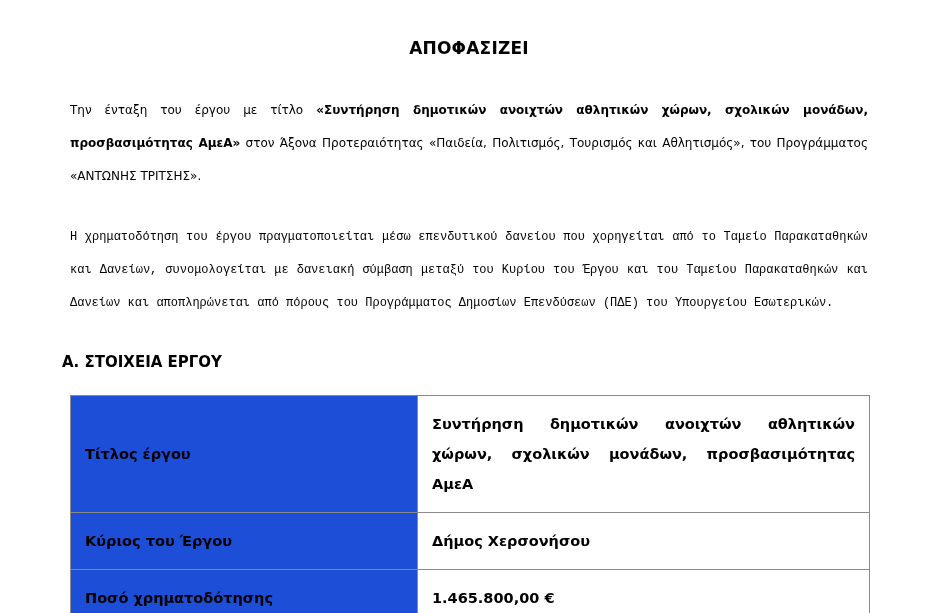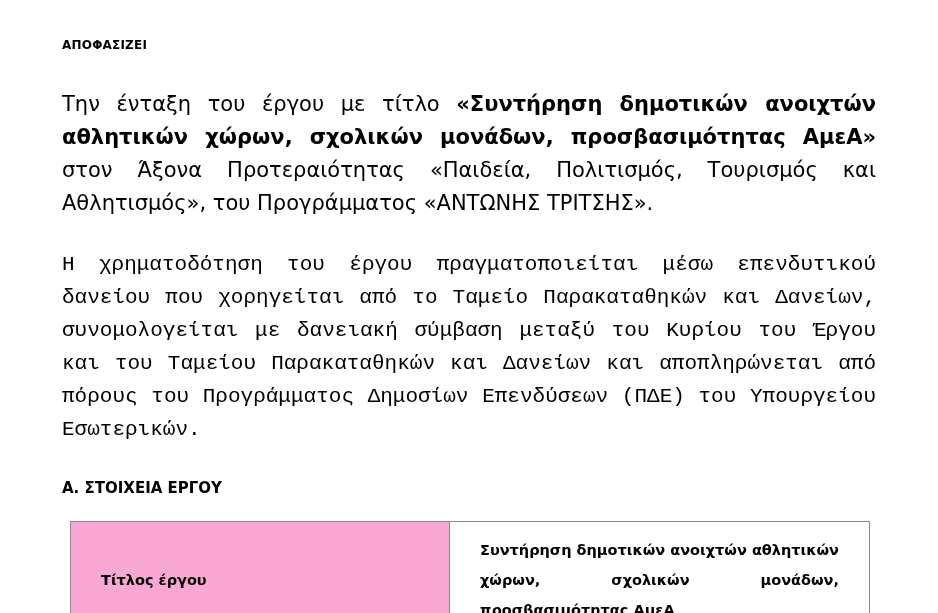--- a/index.html
+++ b/index.html
@@ -15,32 +15,33 @@
     overflow: hidden;
   }
   .page {
     position: relative;
     width: 938px;
     height: 613px;
     box-sizing: border-box;
     padding: 0 62px;
   }
   .doc-heading {
+    text-align: center;
     font-weight: bold;
-    font-size: 12px;
+    font-size: 17px;
     letter-spacing: 0.2px;
     margin-top: 38px;
     margin-bottom: 12px;
   }
   .para {
-    font-size: 21px;
+    font-size: 12px;
     line-height: 33px;
     text-align: justify;
     text-justify: inter-word;
-    margin: 0;
+    margin: 8px;
   }
   .para.first {
     margin-top: 36px;
   }
   .para.second {
     margin-top: 28px;
     font-family: Liberation Mono, monospace;
   }
   .b {
     font-weight: bold;
@@ -53,27 +54,27 @@
   }
   table.info {
     border-collapse: collapse;
     width: 800px;
     margin-left: 8px;
     table-layout: fixed;
   }
   table.info td {
     border: 1px solid #8a8a8a;
     vertical-align: middle;
-    padding: 13px 30px;
+    padding: 13px 14px;
     font-size: 14.5px;
     line-height: 30px;
   }
   td.label-cell {
     width: 318px;
-    background: #f9a8d4;
+    background: #1d4ed8;
     font-weight: bold;
     padding-left: 36px;
   }
   td.value-cell {
     background: #ffffff;
     font-weight: bold;
     text-align: justify;
     text-justify: inter-word;
     padding-left: 18px;
   }
@@ -93,19 +94,23 @@
 
   <div class="section-title">Α. ΣΤΟΙΧΕΙΑ ΕΡΓΟΥ</div>
 
   <table class="info">
     <tbody>
       <tr class="row-tall">
         <td class="label-cell">Τίτλος έργου</td>
         <td class="value-cell">Συντήρηση δημοτικών ανοιχτών αθλητικών χώρων, σχολικών μονάδων, προσβασιμότητας ΑμεΑ</td>
       </tr>
       <tr>
+        <td class="label-cell">Κύριος του Έργου</td>
+        <td class="value-cell">Δήμος Χερσονήσου</td>
+      </tr>
+      <tr>
         <td class="label-cell">Ποσό χρηματοδότησης</td>
         <td class="value-cell nowrap-val">1.465.800,00 €</td>
       </tr>
     </tbody>
   </table>
 
 </div>
 
 </body></html>

